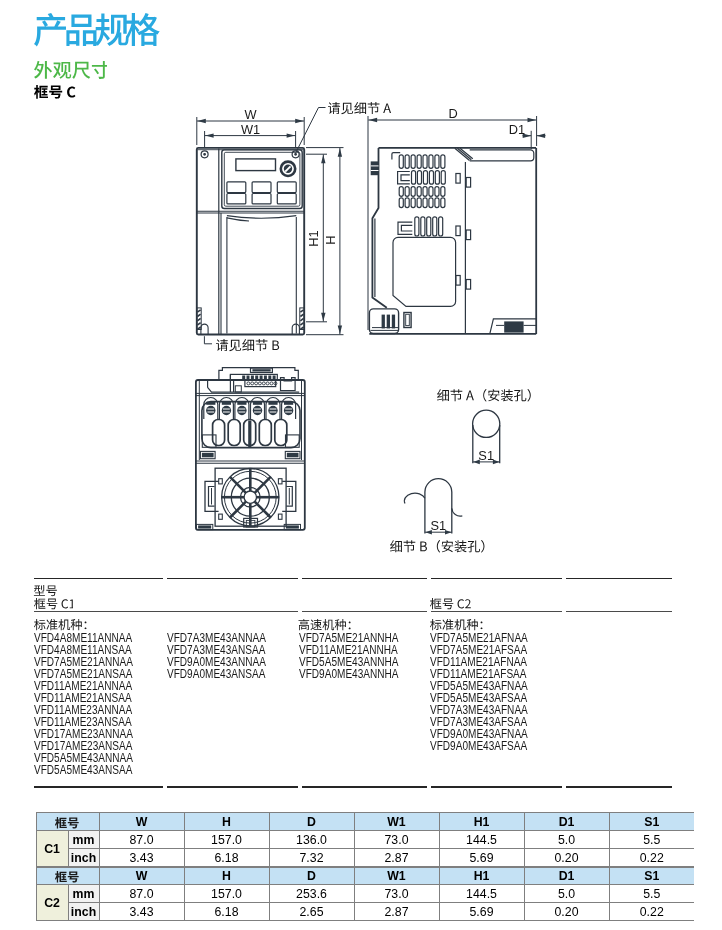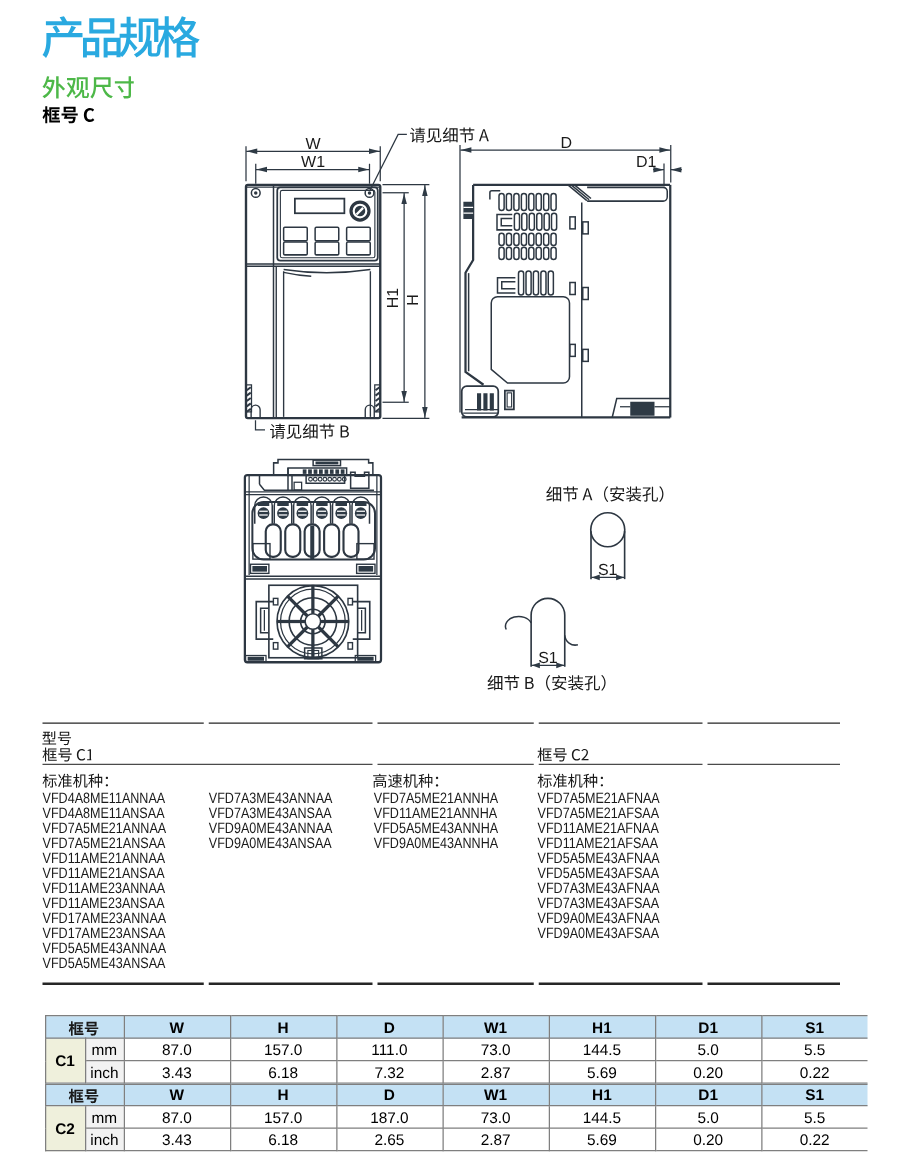--- a/index.html
+++ b/index.html
@@ -3,21 +3,21 @@
 * { margin:0; padding:0; box-sizing:border-box; }
 html,body { width:722px; height:930px; background:#fff; font-family:"Liberation Sans", sans-serif; }
 #page { position:relative; width:722px; height:930px; overflow:hidden; }
 .mdl { position:absolute; font-size:12px; line-height:12px; color:#1a1a1a; white-space:pre; transform:scaleX(0.838); transform-origin:0 0; }
 .rl { position:absolute; background:#262626; }
 table.dim { position:absolute; left:35.5px; border-collapse:collapse; table-layout:fixed; font-size:12.3px; color:#000; }
 table.dim td { border:1px solid #7f7f7f; text-align:center; height:17.9px; padding:0; line-height:16px; }
 table.dim td:last-child { border-right:none; }
 table.dim tr.hd td { background:#C4E1F4; font-weight:bold; }
 table.dim td.lab { background:#EFF0DC; font-weight:bold; }
-table.dim td.unit { background:#F2F2F2; font-weight:normal; }
+table.dim td.unit { background:#F2F2F2; font-weight:bold; }
 table.dim tr:not(.hd) td:nth-child(n+3) { background:#fff; font-weight:normal; }
 </style></head><body>
 <div id="page">
 <div class="mdl" style="left:34px;top:631.70px">VFD4A8ME11ANNAA</div>
 <div class="mdl" style="left:34px;top:643.75px">VFD4A8ME11ANSAA</div>
 <div class="mdl" style="left:34px;top:655.80px">VFD7A5ME21ANNAA</div>
 <div class="mdl" style="left:34px;top:667.85px">VFD7A5ME21ANSAA</div>
 <div class="mdl" style="left:34px;top:679.90px">VFD11AME21ANNAA</div>
 <div class="mdl" style="left:34px;top:691.95px">VFD11AME21ANSAA</div>
 <div class="mdl" style="left:34px;top:704.00px">VFD11AME23ANNAA</div>
@@ -79,21 +79,21 @@
           <td>W1</td>
           <td>H1</td>
           <td>D1</td>
           <td>S1</td>
         </tr>
 <tr>
           <td class="lab" rowspan="2">C1</td>
           <td class="unit">mm</td>
           <td>87.0</td>
           <td>157.0</td>
-          <td>111.0</td>
+          <td>136.0</td>
           <td>73.0</td>
           <td>144.5</td>
           <td>5.0</td>
           <td>5.5</td>
         </tr>
 <tr>
           <td class="unit">inch</td>
           <td>3.43</td>
           <td>6.18</td>
           <td>7.32</td>
@@ -125,21 +125,21 @@
           <td>W1</td>
           <td>H1</td>
           <td>D1</td>
           <td>S1</td>
         </tr>
 <tr>
           <td class="lab" rowspan="2">C2</td>
           <td class="unit">mm</td>
           <td>87.0</td>
           <td>157.0</td>
-          <td>187.0</td>
+          <td>253.6</td>
           <td>73.0</td>
           <td>144.5</td>
           <td>5.0</td>
           <td>5.5</td>
         </tr>
 <tr>
           <td class="unit">inch</td>
           <td>3.43</td>
           <td>6.18</td>
           <td>2.65</td>

